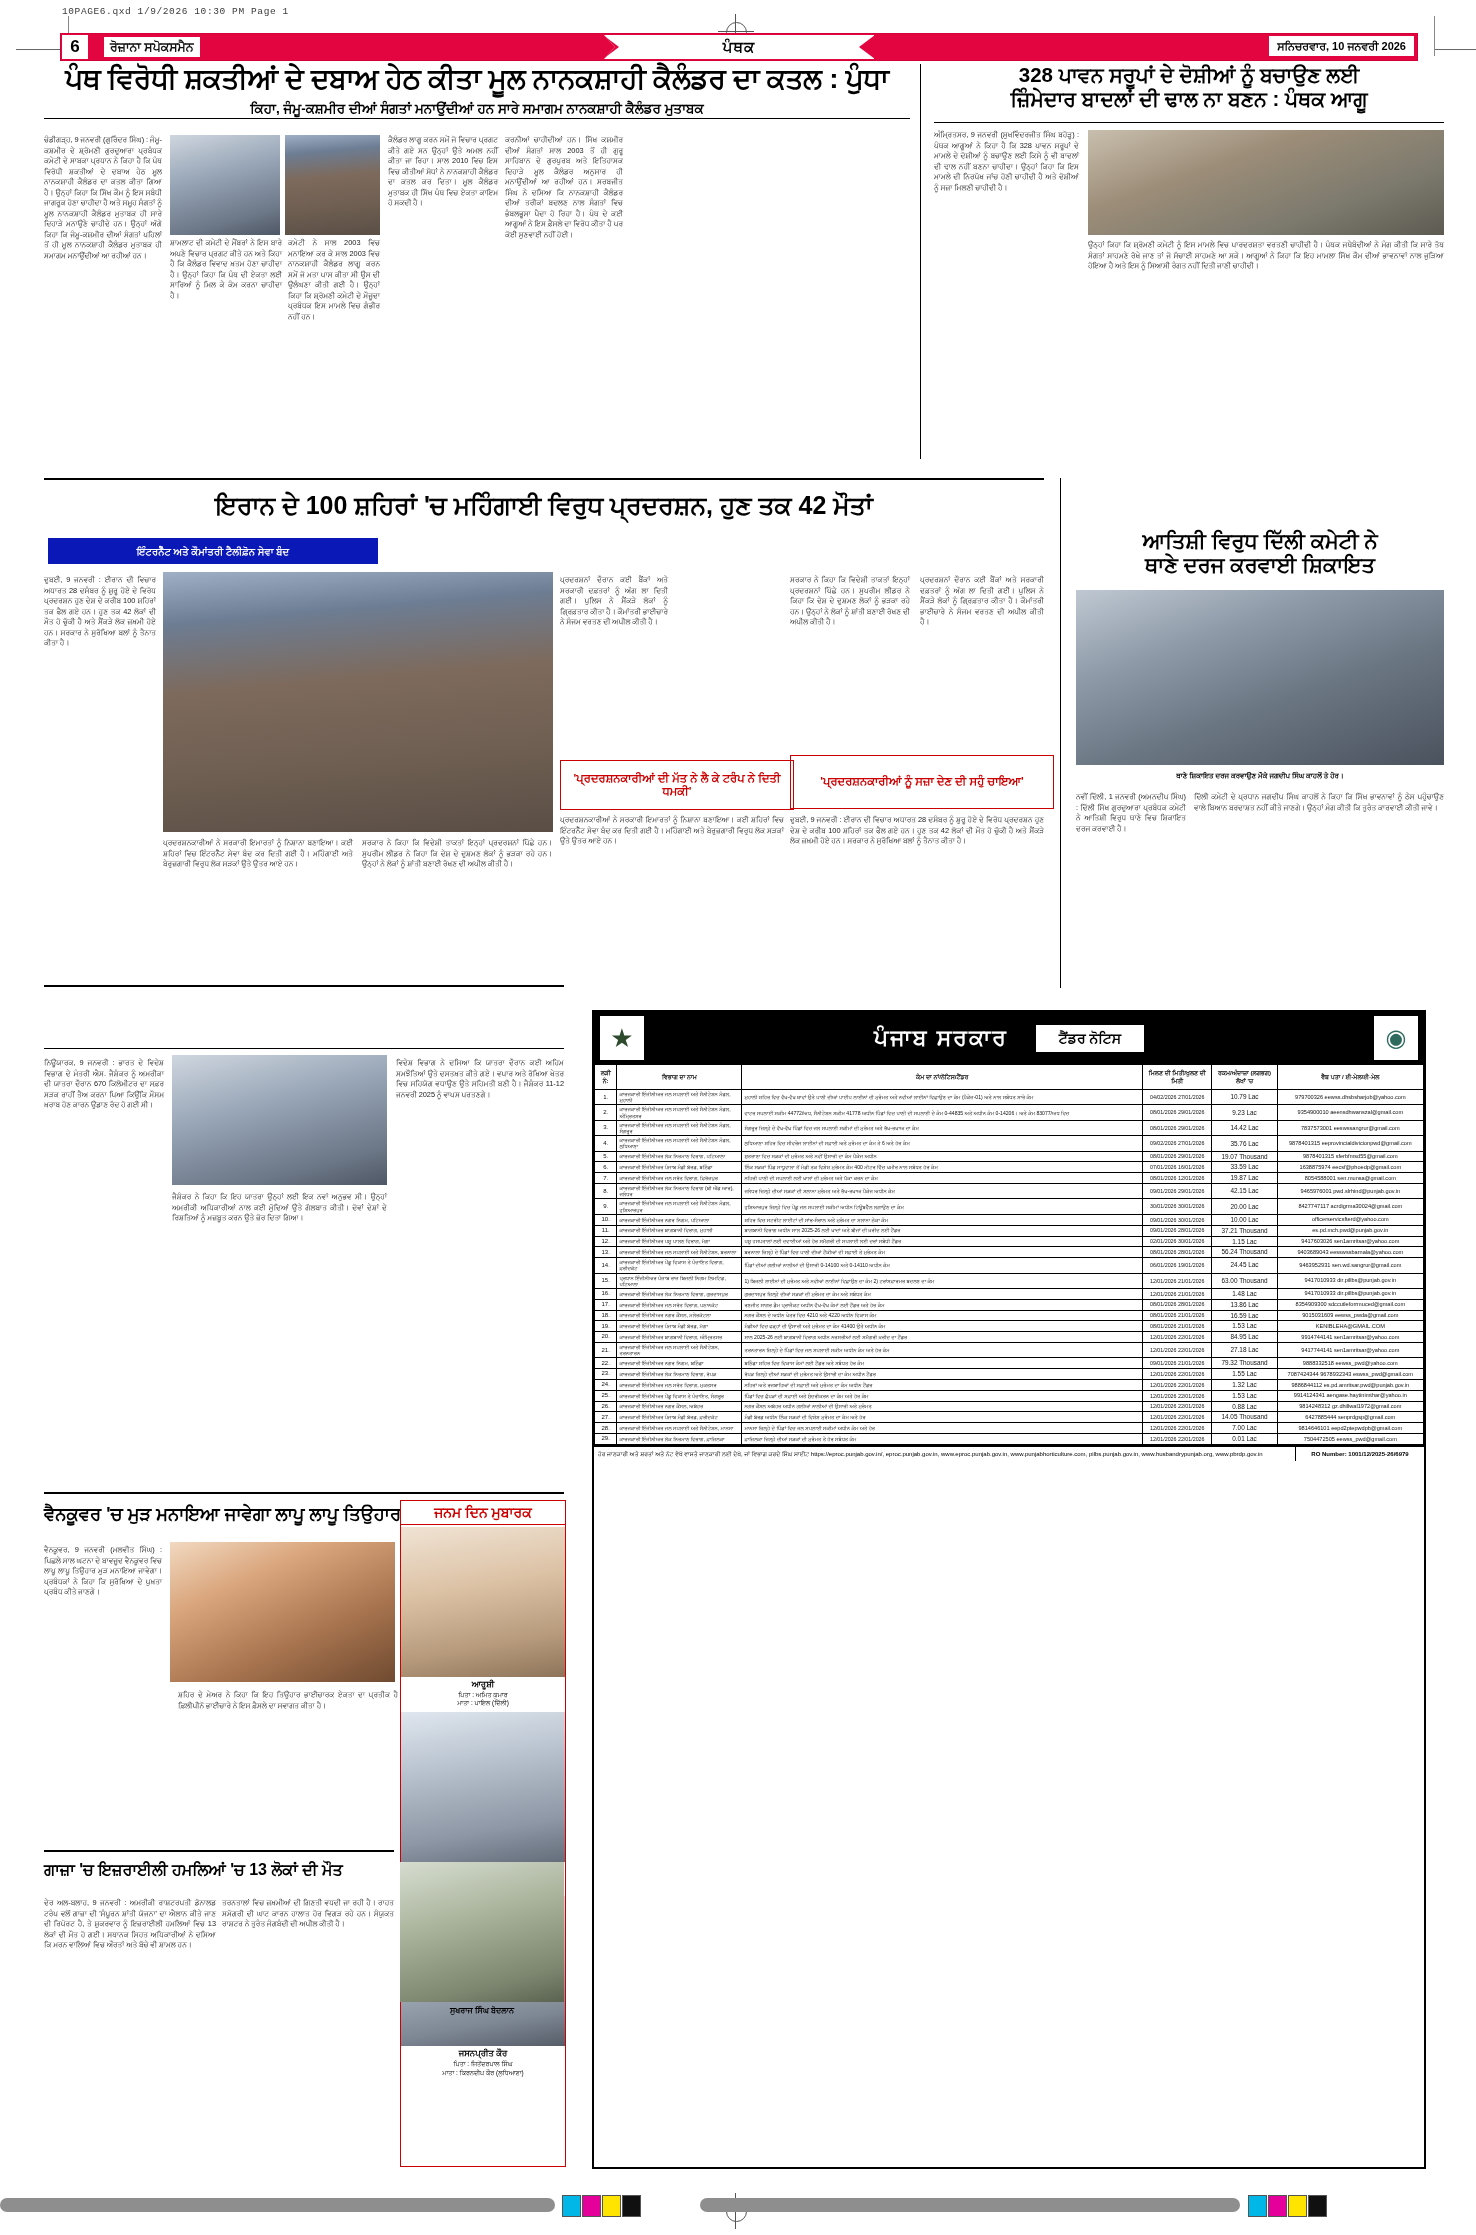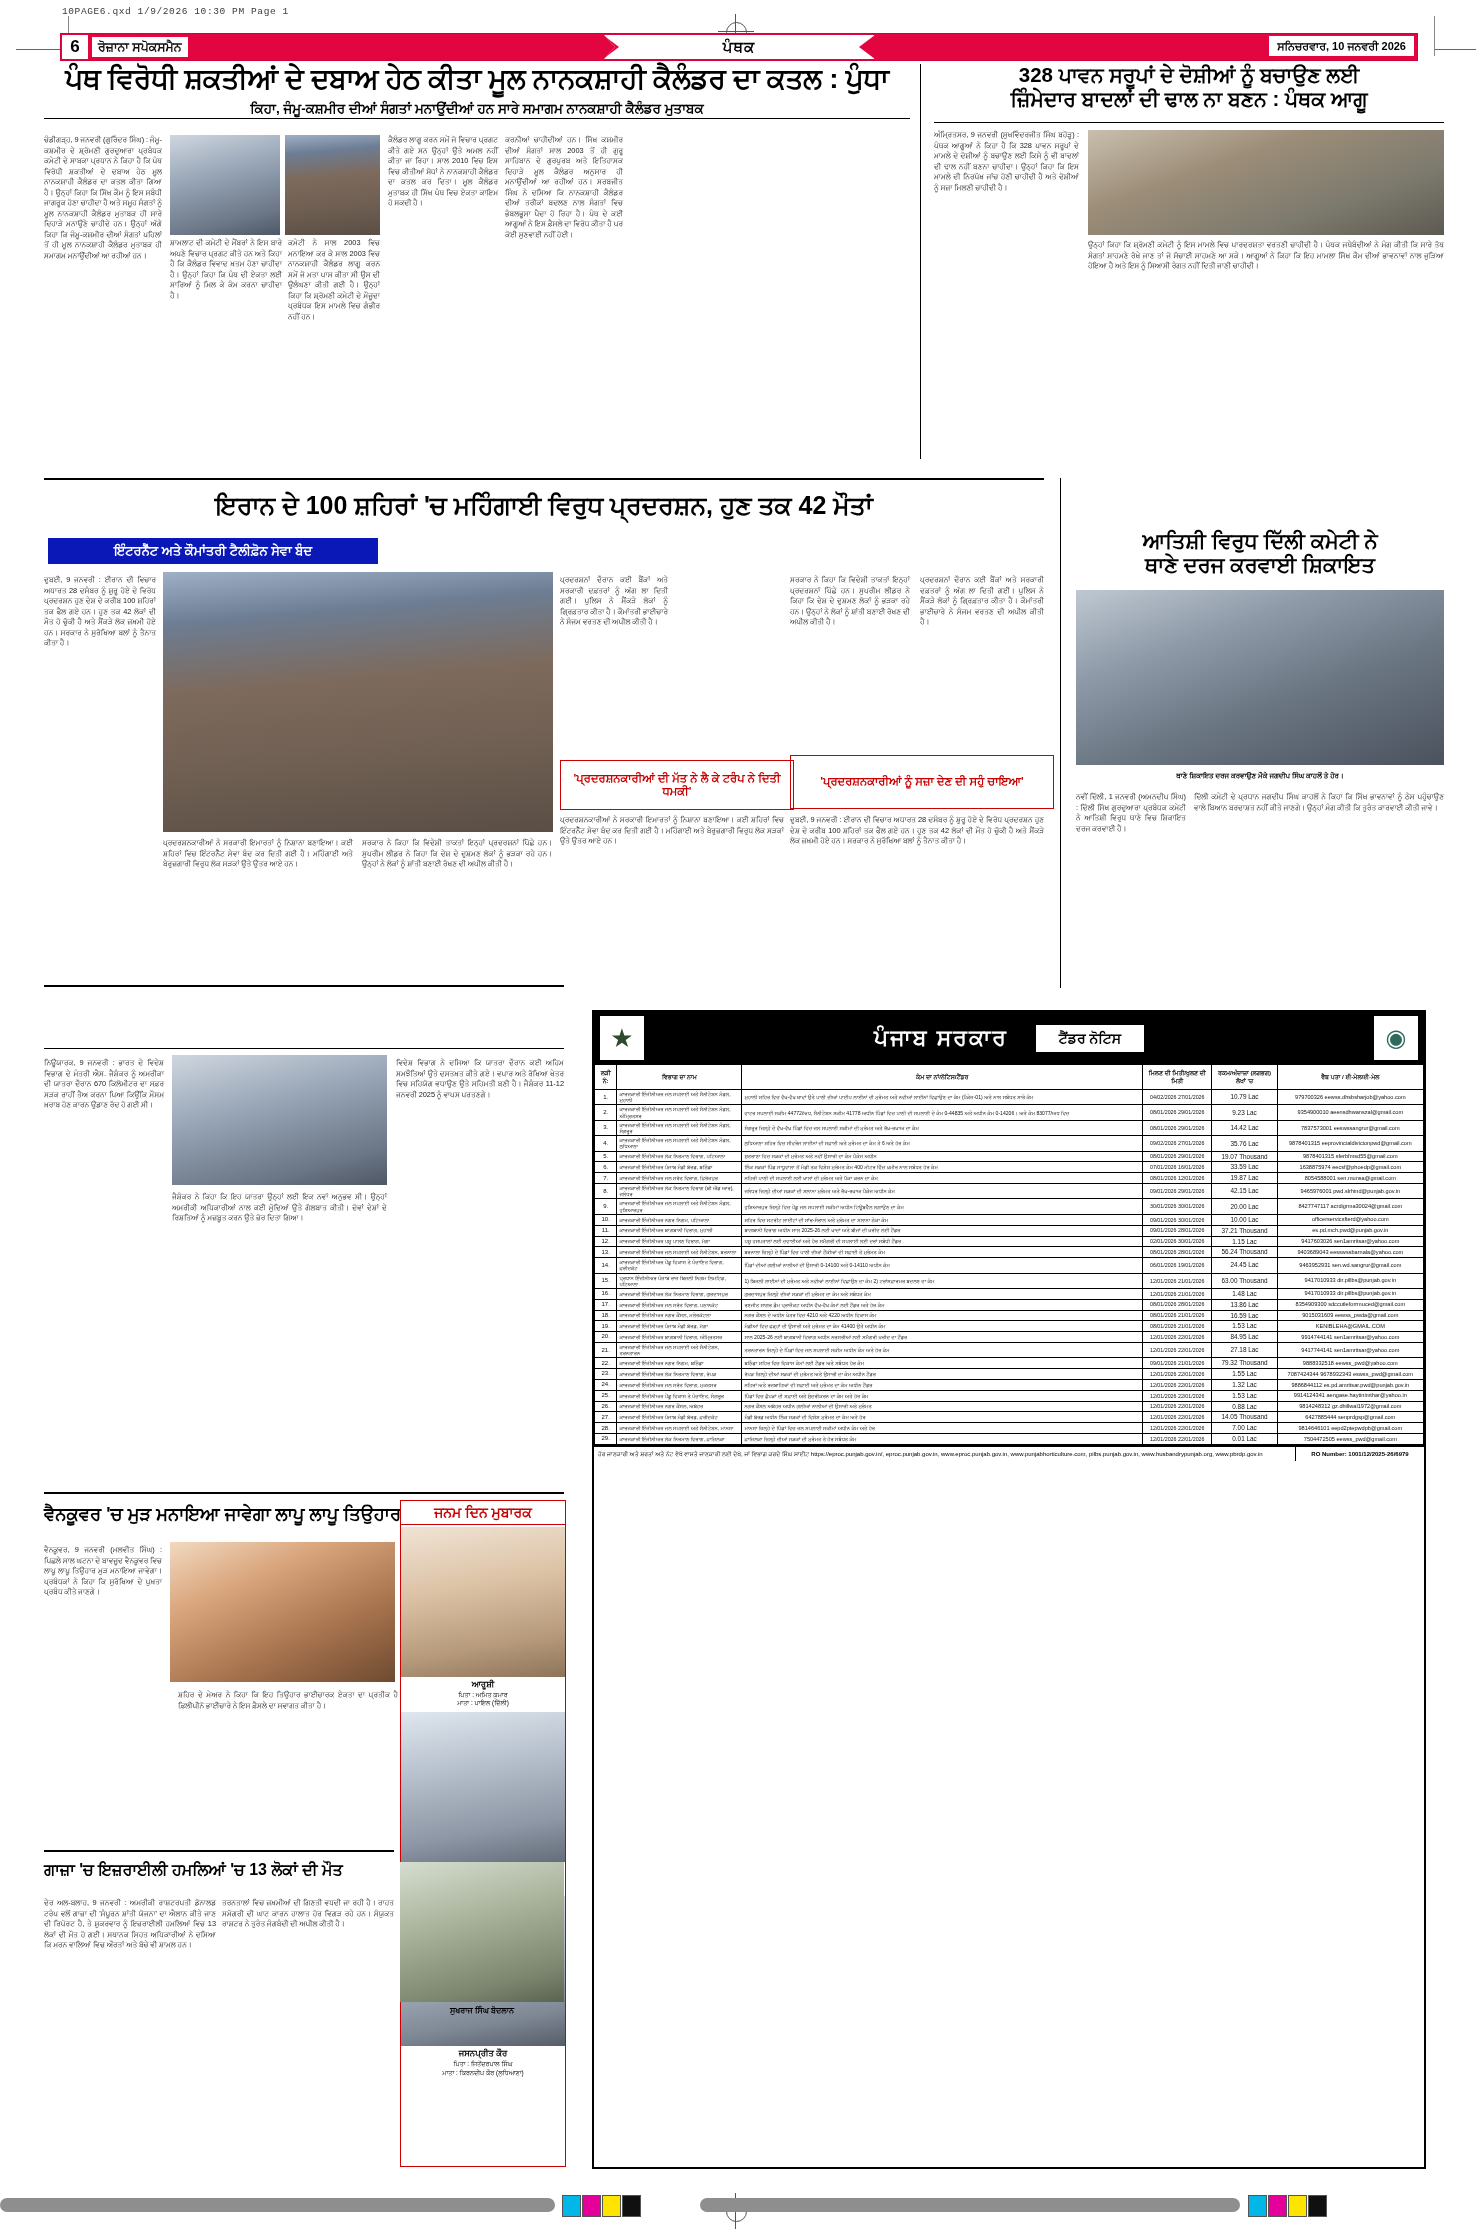--- a/index.html
+++ b/index.html
@@ -25,21 +25,21 @@
   .bot-mark{position:absolute;left:718px;bottom:6px;width:36px;height:36px;}
   .bot-mark:before{content:"";position:absolute;left:17px;top:0;width:1px;height:36px;background:#555;}
   .bot-mark:after{content:"";position:absolute;left:0;top:17px;width:36px;height:1px;background:#555;}
   .bot-circ{position:absolute;left:8px;top:8px;width:19px;height:19px;border:1px solid #555;border-radius:50%;}
 
   
   .masthead{position:absolute;left:60px;top:33px;width:1356px;height:26px;
             background:#e3053f;border:1px solid #d40138;display:flex;align-items:center;}
   .mh-page{width:26px;height:24px;background:#fff;display:flex;align-items:center;justify-content:center;
            font-weight:bold;font-size:17px;margin-left:1px;}
-  .mh-brand{height:20px;background:#fff;display:flex;align-items:center;padding:0 6px;margin-left:4px;
+  .mh-brand{height:20px;background:#fff;display:flex;align-items:center;padding:0 6px;margin-left:16px;
             font-size:12.5px;font-weight:bold;color:#111;white-space:nowrap;text-align:right;}
   .mh-center{position:absolute;left:50%;transform:translateX(-50%);width:270px;height:24px;background:#fff;
              display:flex;align-items:center;justify-content:center;
              clip-path:polygon(0 0,100% 0,100% 100%,0 100%,4% 50%);
              font-size:15px;font-weight:bold;letter-spacing:1px;}
   .mh-center:before{content:"";position:absolute;left:-1px;top:0;width:16px;height:24px;background:#e3053f;
                     clip-path:polygon(0 0,100% 50%,0 100%);}
   .mh-center:after{content:"";position:absolute;right:-1px;top:0;width:16px;height:24px;background:#e3053f;
                    clip-path:polygon(100% 0,0 50%,100% 100%);}
   .mh-date{position:absolute;right:3px;top:2px;height:20px;background:#fff;display:flex;align-items:center;
@@ -152,21 +152,21 @@
   </div>
   <div class="hrule" style="left:934px;top:122px;width:510px;height:1px;"></div>
   <div style="position:absolute;left:934px;top:130px;width:145px;" class="body-col">ਅੰਮ੍ਰਿਤਸਰ, 9 ਜਨਵਰੀ (ਸੁਖਵਿੰਦਰਜੀਤ ਸਿੰਘ ਬਹੋੜੂ) : ਪੰਥਕ ਆਗੂਆਂ ਨੇ ਕਿਹਾ ਹੈ ਕਿ 328 ਪਾਵਨ ਸਰੂਪਾਂ ਦੇ ਮਾਮਲੇ ਦੇ ਦੋਸ਼ੀਆਂ ਨੂੰ ਬਚਾਉਣ ਲਈ ਕਿਸੇ ਨੂੰ ਵੀ ਬਾਦਲਾਂ ਦੀ ਢਾਲ ਨਹੀਂ ਬਣਨਾ ਚਾਹੀਦਾ। ਉਨ੍ਹਾਂ ਕਿਹਾ ਕਿ ਇਸ ਮਾਮਲੇ ਦੀ ਨਿਰਪੱਖ ਜਾਂਚ ਹੋਣੀ ਚਾਹੀਦੀ ਹੈ ਅਤੇ ਦੋਸ਼ੀਆਂ ਨੂੰ ਸਜ਼ਾ ਮਿਲਣੀ ਚਾਹੀਦੀ ਹੈ।</div>
   <div class="photo ph-meet" style="left:1088px;top:130px;width:356px;height:105px;"></div>
   <div style="position:absolute;left:1088px;top:240px;width:356px;" class="body-col">ਉਨ੍ਹਾਂ ਕਿਹਾ ਕਿ ਸ਼੍ਰੋਮਣੀ ਕਮੇਟੀ ਨੂੰ ਇਸ ਮਾਮਲੇ ਵਿਚ ਪਾਰਦਰਸ਼ਤਾ ਵਰਤਣੀ ਚਾਹੀਦੀ ਹੈ। ਪੰਥਕ ਜਥੇਬੰਦੀਆਂ ਨੇ ਮੰਗ ਕੀਤੀ ਕਿ ਸਾਰੇ ਤੱਥ ਸੰਗਤਾਂ ਸਾਹਮਣੇ ਰੱਖੇ ਜਾਣ ਤਾਂ ਜੋ ਸੱਚਾਈ ਸਾਹਮਣੇ ਆ ਸਕੇ। ਆਗੂਆਂ ਨੇ ਕਿਹਾ ਕਿ ਇਹ ਮਾਮਲਾ ਸਿੱਖ ਕੌਮ ਦੀਆਂ ਭਾਵਨਾਵਾਂ ਨਾਲ ਜੁੜਿਆ ਹੋਇਆ ਹੈ ਅਤੇ ਇਸ ਨੂੰ ਸਿਆਸੀ ਰੰਗਤ ਨਹੀਂ ਦਿਤੀ ਜਾਣੀ ਚਾਹੀਦੀ।</div>
 
   <div class="hrule" style="left:44px;top:478px;width:1000px;height:2px;"></div>
   <div class="sect" style="left:44px;top:492px;width:1000px;">
     <div class="hl" style="font-size:25px;text-align:center;">ਇਰਾਨ ਦੇ 100 ਸ਼ਹਿਰਾਂ 'ਚ ਮਹਿੰਗਾਈ ਵਿਰੁਧ ਪ੍ਰਦਰਸ਼ਨ, ਹੁਣ ਤਕ 42 ਮੌਤਾਂ</div>
   </div>
-  <div class="bar bar-blue" style="left:48px;top:538px;width:330px;height:26px;font-size:13px;">ਇੰਟਰਨੈੱਟ ਅਤੇ ਕੌਮਾਂਤਰੀ ਟੈਲੀਫ਼ੋਨ ਸੇਵਾ ਬੰਦ</div>
+  <div class="bar bar-blue" style="left:48px;top:538px;width:330px;height:26px;font-size:10px;">ਇੰਟਰਨੈੱਟ ਅਤੇ ਕੌਮਾਂਤਰੀ ਟੈਲੀਫ਼ੋਨ ਸੇਵਾ ਬੰਦ</div>
 
   <div style="position:absolute;left:44px;top:575px;width:112px;" class="body-col">ਦੁਬਈ, 9 ਜਨਵਰੀ : ਈਰਾਨ ਦੀ ਵਿਚਾਰ ਅਧਾਰਤ 28 ਦਸੰਬਰ ਨੂੰ ਸ਼ੁਰੂ ਹੋਏ ਦੇ ਵਿਰੋਧ ਪ੍ਰਦਰਸ਼ਨ ਹੁਣ ਦੇਸ਼ ਦੇ ਕਰੀਬ 100 ਸ਼ਹਿਰਾਂ ਤਕ ਫੈਲ ਗਏ ਹਨ। ਹੁਣ ਤਕ 42 ਲੋਕਾਂ ਦੀ ਮੌਤ ਹੋ ਚੁੱਕੀ ਹੈ ਅਤੇ ਸੈਂਕੜੇ ਲੋਕ ਜ਼ਖ਼ਮੀ ਹੋਏ ਹਨ। ਸਰਕਾਰ ਨੇ ਸੁਰੱਖਿਆ ਬਲਾਂ ਨੂੰ ਤੈਨਾਤ ਕੀਤਾ ਹੈ।</div>
   <div class="photo ph-crowd" style="left:163px;top:572px;width:390px;height:260px;"></div>
   <div style="position:absolute;left:163px;top:838px;width:190px;" class="body-col">ਪ੍ਰਦਰਸ਼ਨਕਾਰੀਆਂ ਨੇ ਸਰਕਾਰੀ ਇਮਾਰਤਾਂ ਨੂੰ ਨਿਸ਼ਾਨਾ ਬਣਾਇਆ। ਕਈ ਸ਼ਹਿਰਾਂ ਵਿਚ ਇੰਟਰਨੈੱਟ ਸੇਵਾ ਬੰਦ ਕਰ ਦਿਤੀ ਗਈ ਹੈ। ਮਹਿੰਗਾਈ ਅਤੇ ਬੇਰੁਜ਼ਗਾਰੀ ਵਿਰੁਧ ਲੋਕ ਸੜਕਾਂ ਉਤੇ ਉਤਰ ਆਏ ਹਨ।</div>
   <div style="position:absolute;left:362px;top:838px;width:190px;" class="body-col">ਸਰਕਾਰ ਨੇ ਕਿਹਾ ਕਿ ਵਿਦੇਸ਼ੀ ਤਾਕਤਾਂ ਇਨ੍ਹਾਂ ਪ੍ਰਦਰਸ਼ਨਾਂ ਪਿੱਛੇ ਹਨ। ਸੁਪਰੀਮ ਲੀਡਰ ਨੇ ਕਿਹਾ ਕਿ ਦੇਸ਼ ਦੇ ਦੁਸ਼ਮਣ ਲੋਕਾਂ ਨੂੰ ਭੜਕਾ ਰਹੇ ਹਨ। ਉਨ੍ਹਾਂ ਨੇ ਲੋਕਾਂ ਨੂੰ ਸ਼ਾਂਤੀ ਬਣਾਈ ਰੱਖਣ ਦੀ ਅਪੀਲ ਕੀਤੀ ਹੈ।</div>
   <div style="position:absolute;left:560px;top:575px;width:108px;" class="body-col">ਪ੍ਰਦਰਸ਼ਨਾਂ ਦੌਰਾਨ ਕਈ ਬੈਂਕਾਂ ਅਤੇ ਸਰਕਾਰੀ ਦਫ਼ਤਰਾਂ ਨੂੰ ਅੱਗ ਲਾ ਦਿਤੀ ਗਈ। ਪੁਲਿਸ ਨੇ ਸੈਂਕੜੇ ਲੋਕਾਂ ਨੂੰ ਗ੍ਰਿਫ਼ਤਾਰ ਕੀਤਾ ਹੈ। ਕੌਮਾਂਤਰੀ ਭਾਈਚਾਰੇ ਨੇ ਸੰਜਮ ਵਰਤਣ ਦੀ ਅਪੀਲ ਕੀਤੀ ਹੈ।</div>
   <div style="position:absolute;left:676px;top:575px;width:108px;" class="body-col"></div>
 
   <div class="box-red-txt" style="left:560px;top:760px;width:224px;height:48px;font-size:11.5px;padding:0 4px;">'ਪ੍ਰਦਰਸ਼ਨਕਾਰੀਆਂ ਦੀ ਮੱਤ ਨੇ ਲੈ ਕੇ ਟਰੰਪ ਨੇ ਦਿਤੀ ਧਮਕੀ'</div>
   <div class="box-red-txt" style="left:790px;top:755px;width:254px;height:52px;font-size:11.5px;padding:0 4px;">'ਪ੍ਰਦਰਸ਼ਨਕਾਰੀਆਂ ਨੂੰ ਸਜ਼ਾ ਦੇਣ ਦੀ ਸਹੁੰ ਚਾਇਆ'</div>

